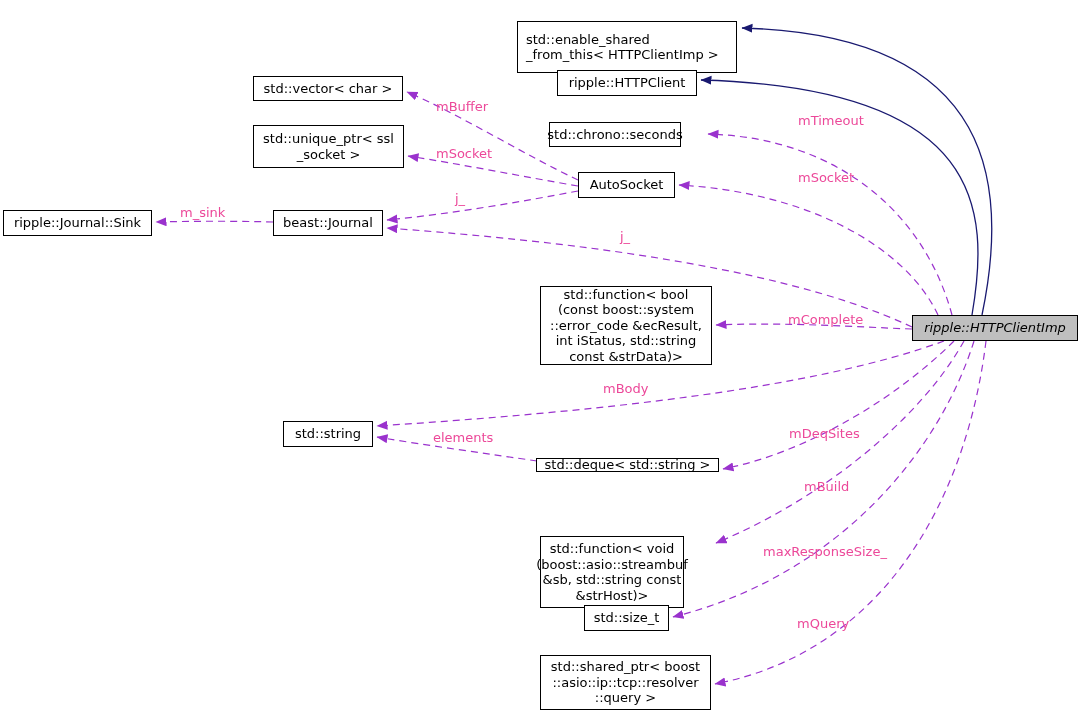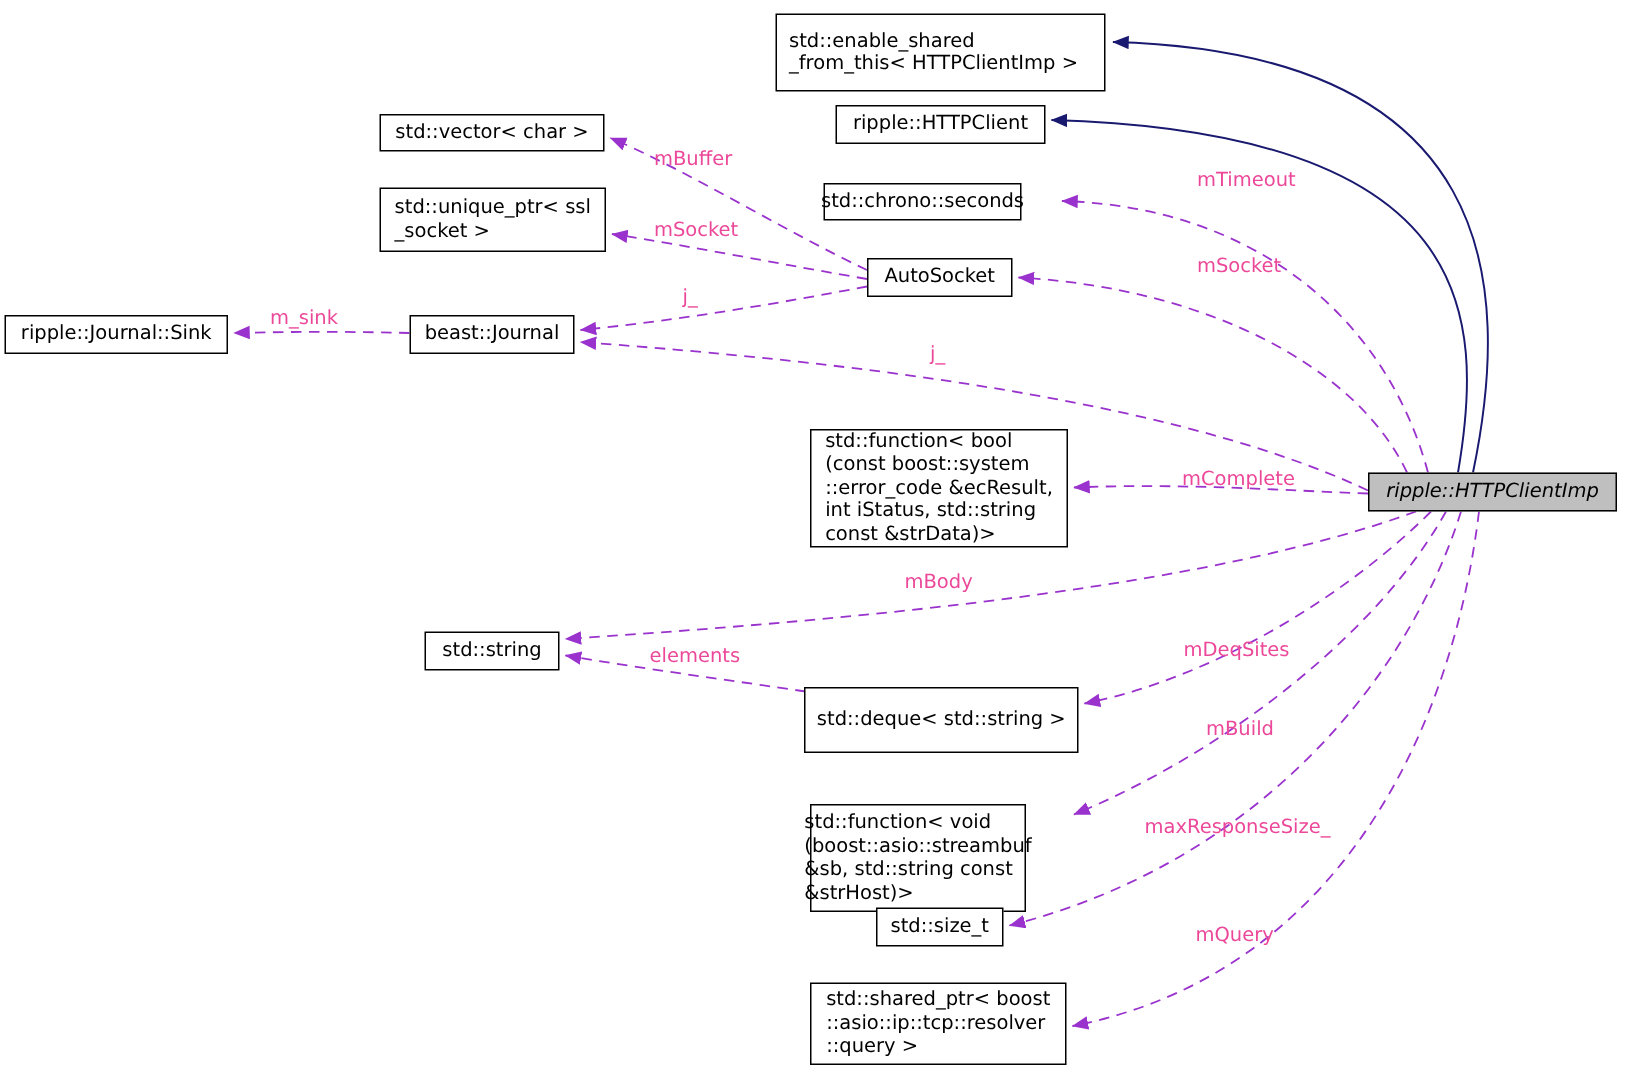--- a/index.html
+++ b/index.html
@@ -17,20 +17,21 @@
   .arrow-inherit{fill:var(--edge-inherit,#191970);}
   .node{
     position:absolute;
     box-sizing:border-box;
     background:#ffffff;
     border:1.3px solid #000000;
     color:#000000;
     font-size:13px;
     line-height:15.5px;
     display:flex;align-items:center;justify-content:center;
+    text-align:center;
     white-space:pre-line;
     padding:0 4px;
   }
   .node.focus{background:var(--focus-fill,#bfbfbf);border-width:1.6px;font-style:italic;}
   .node.align-left{justify-content:flex-start;text-align:left;padding-left:8px;}
   .elabel{
     position:absolute;
     color:#ec4899;
     font-size:13px;
     line-height:15px;
@@ -67,21 +68,21 @@
 
     <path class="edge" d="M 578,180 C 525,155 455,112 407,92" marker-end="url(#arrowP)"></path>
     <path class="edge" d="M 578,186 C 525,177 460,164 408,156" marker-end="url(#arrowP)"></path>
     <path class="edge" d="M 578,191 C 520,202 450,214 387,220" marker-end="url(#arrowP)"></path>
 
     <path class="edge" d="M 273,222 C 235,221 195,221 156,222" marker-end="url(#arrowP)"></path>
 
     <path class="edge" d="M 537,461 C 490,454 430,446 377,437" marker-end="url(#arrowP)"></path>
   </svg>
 
-  <div class="node align-left" style="left:517px;top:9px;width:220px;height:52px">std::enable_shared
+  <div class="node align-left" style="left:517px;top:21px;width:220px;height:52px">std::enable_shared
 _from_this&lt; HTTPClientImp &gt;</div>
 
   <div class="node" style="left:557px;top:70px;width:140px;height:26px">ripple::HTTPClient</div>
 
   <div class="node" style="left:253px;top:76px;width:150px;height:25px">std::vector&lt; char &gt;</div>
 
   <div class="node" style="left:549px;top:122px;width:132px;height:25px">std::chrono::seconds</div>
 
   <div class="node" style="left:253px;top:125px;width:151px;height:43px">std::unique_ptr&lt; ssl
 _socket &gt;</div>
@@ -95,21 +96,21 @@
   <div class="node" style="left:540px;top:286px;width:172px;height:79px">std::function&lt; bool
 (const boost::system
 ::error_code &amp;ecResult,
 int iStatus, std::string
 const &amp;strData)&gt;</div>
 
   <div class="node focus" style="left:912px;top:315px;width:166px;height:26px">ripple::HTTPClientImp</div>
 
   <div class="node" style="left:283px;top:421px;width:90px;height:26px">std::string</div>
 
-  <div class="node" style="left:536px;top:458px;width:183px;height:44px">std::deque&lt; std::string &gt;</div>
+  <div class="node" style="left:536px;top:458px;width:183px;height:14px">std::deque&lt; std::string &gt;</div>
 
   <div class="node" style="left:540px;top:536px;width:144px;height:72px">std::function&lt; void
 (boost::asio::streambuf
 &amp;sb, std::string const
 &amp;strHost)&gt;</div>
 
   <div class="node" style="left:584px;top:605px;width:85px;height:26px">std::size_t</div>
 
   <div class="node" style="left:540px;top:655px;width:171px;height:55px">std::shared_ptr&lt; boost
 ::asio::ip::tcp::resolver

